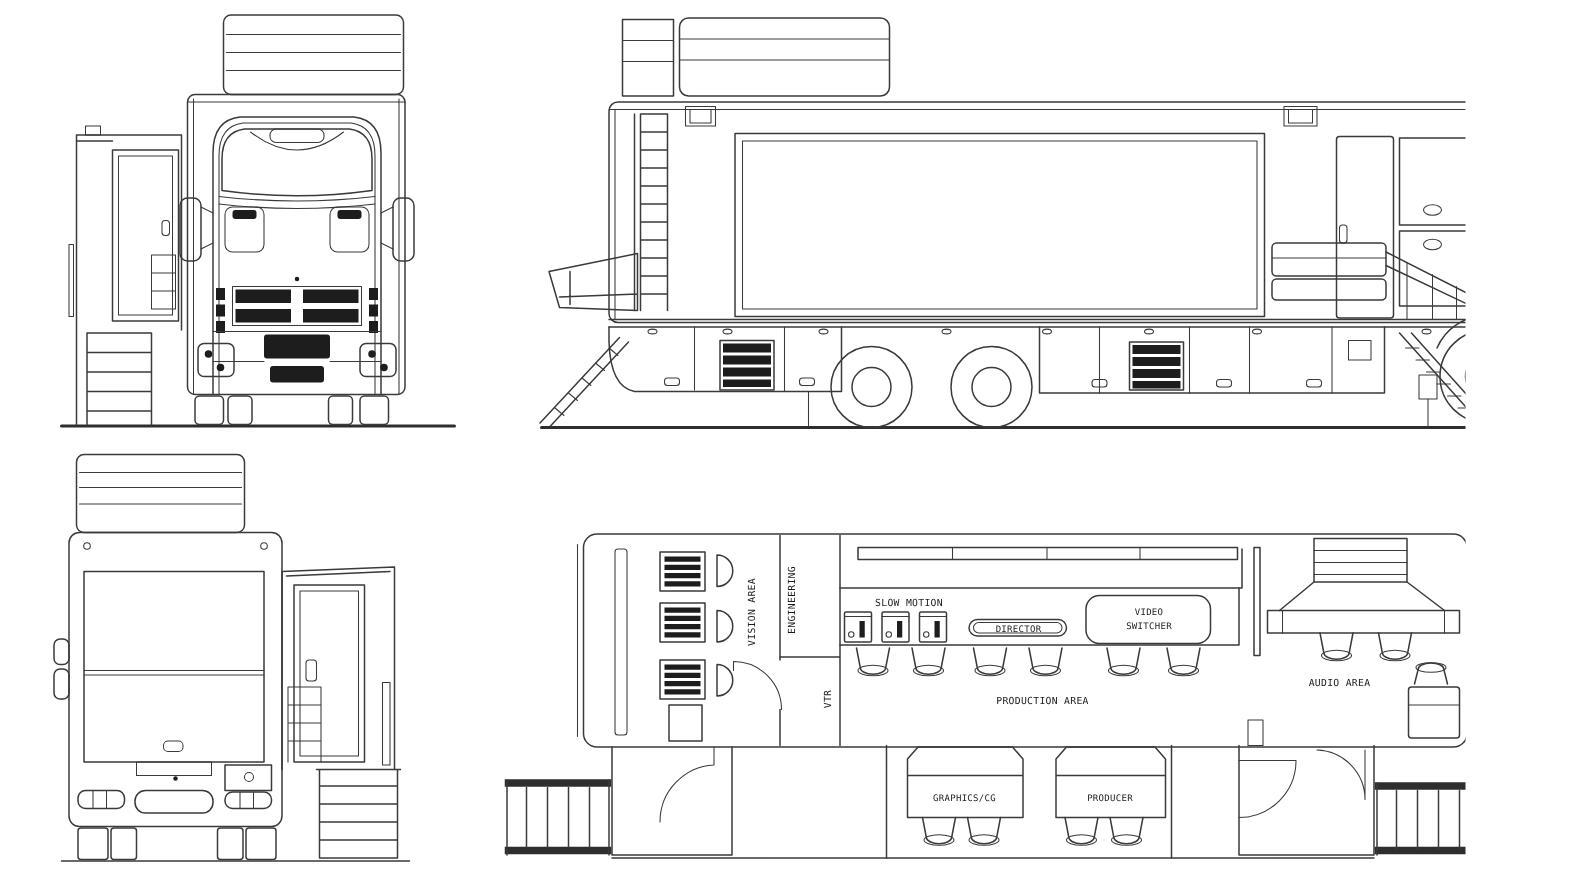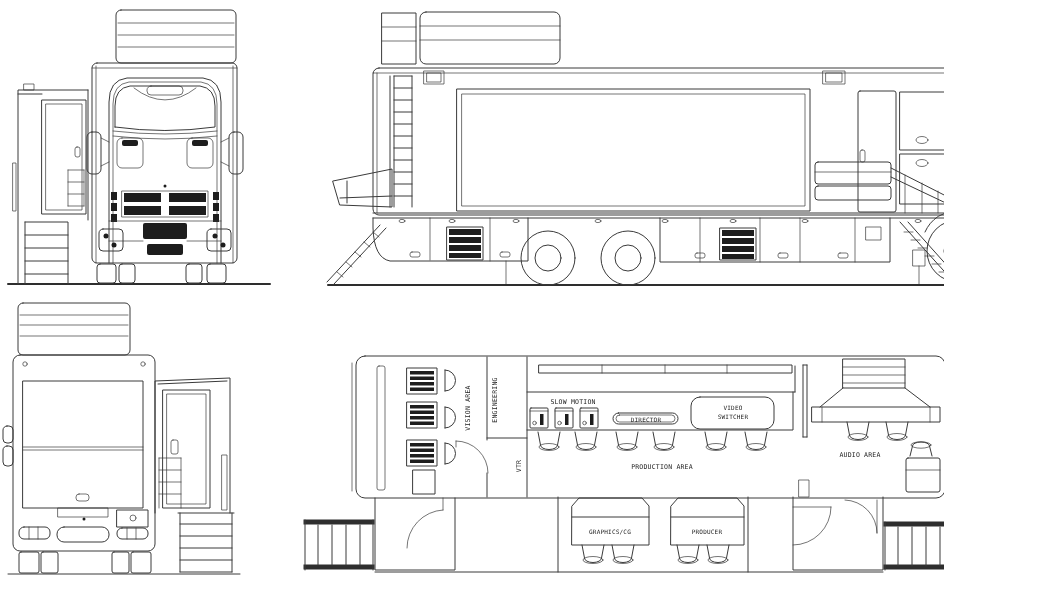--- a/index.html
+++ b/index.html
@@ -1,16 +1,16 @@
 <!DOCTYPE html>
 <html><head>
 <meta charset="utf-8">
 <style>
   html,body{margin:0;padding:0;background:#ffffff;}
-  .canvas{width:944px;height:589px;background:#ffffff;position:relative;overflow:hidden;}
+  .canvas{width:944px;height:589px;background:#ffffff;position:relative;overflow:hidden;padding-left:33px;}
   svg{display:block;}
   .ln{fill:none;stroke:#3a3a3a;stroke-width:1;stroke-linejoin:round;stroke-linecap:round;}
   .lt{fill:none;stroke:#3a3a3a;stroke-width:.7;stroke-linejoin:round;stroke-linecap:round;}
   .thick{fill:none;stroke:#2e2e2e;stroke-width:2;stroke-linecap:round;}
   .rail{fill:none;stroke:#2e2e2e;stroke-width:3;stroke-linecap:butt;}
   .dk{fill:#1d1d1d;stroke:none;}
   text{font-family:"DejaVu Sans Mono","Liberation Mono",monospace;font-size:6.5px;fill:#1c1c1c;letter-spacing:.2px;}
   text.small{font-size:6px;}
 </style>
 </head>

